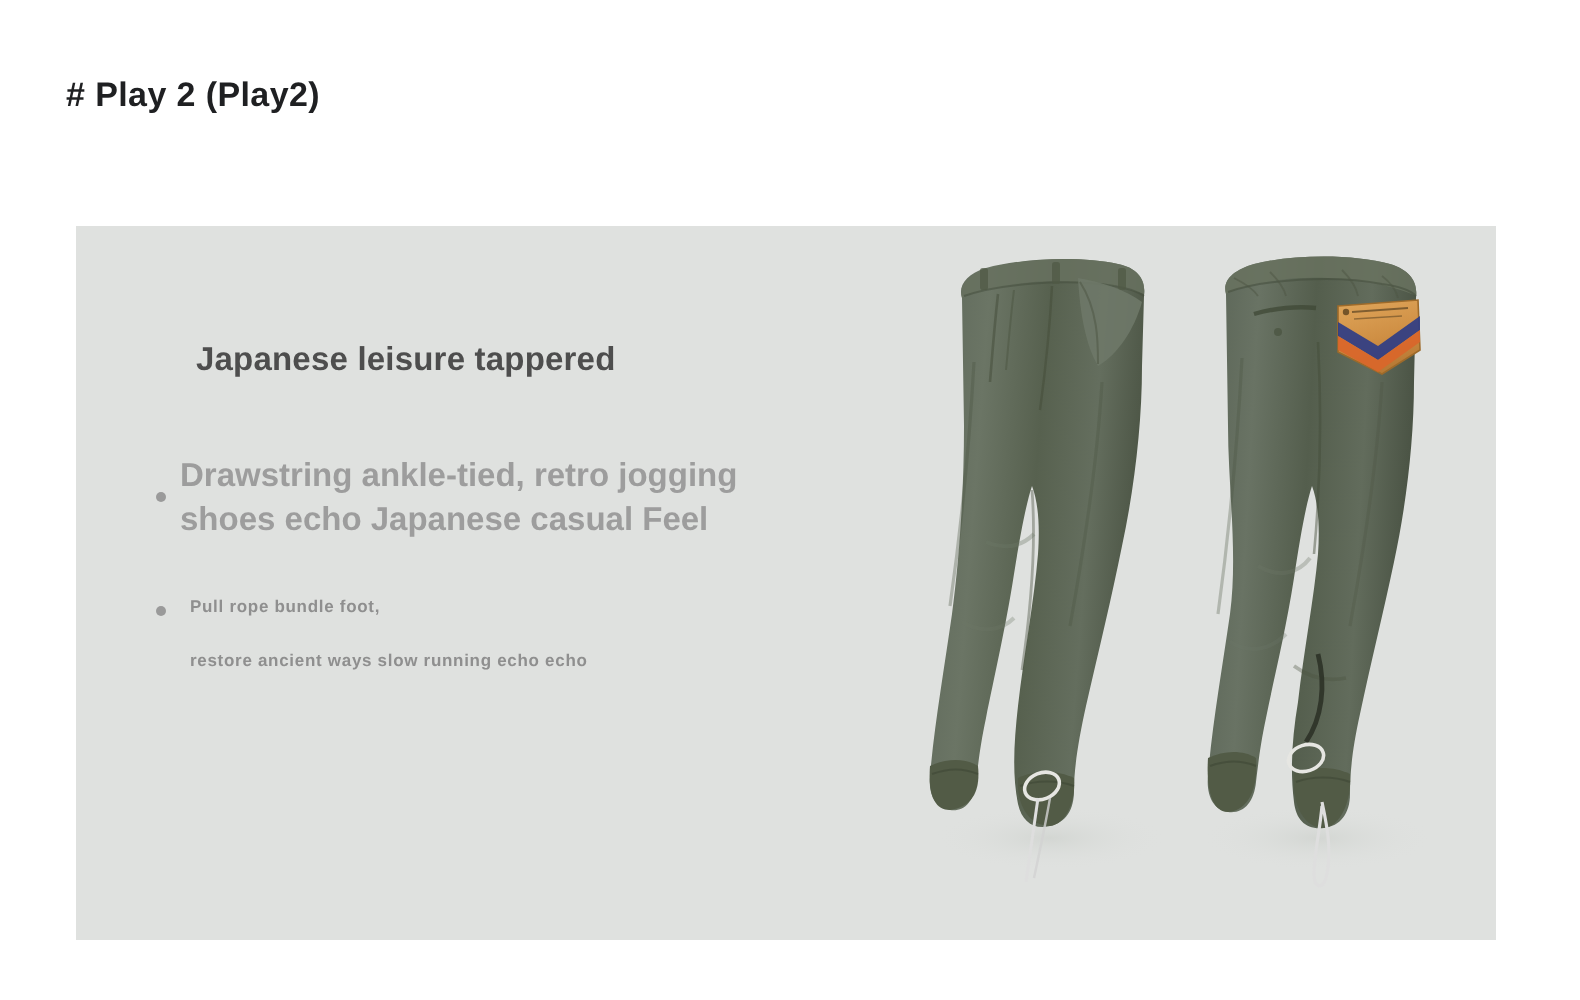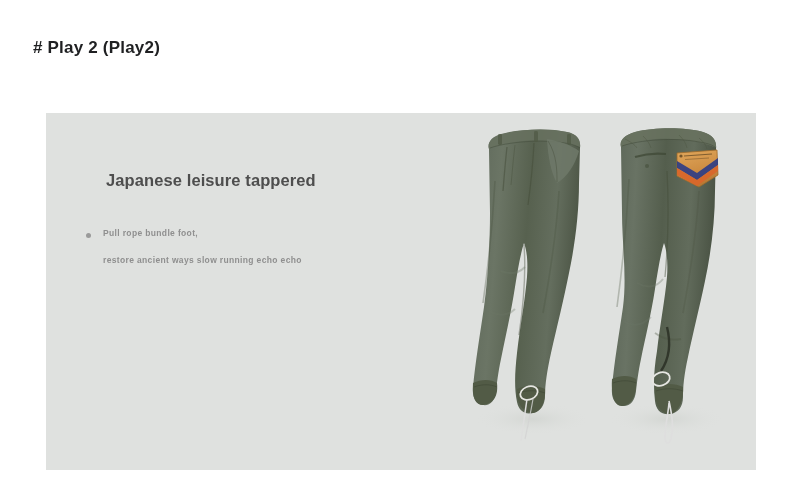--- a/index.html
+++ b/index.html
@@ -25,21 +25,20 @@
     white-space: nowrap;
   }
   .content-panel {
     position: absolute;
     left: 38px;
     top: 113px;
     width: 710px;
     height: 357px;
     background: #dfe1df;
     overflow: hidden;
-    margin-left: 8px;
   }
   .copy-block {
     position: absolute;
     left: 40px;
     top: 58px;
     width: 350px;
   }
   .headline {
     font-size: 16.5px;
     font-weight: bold;
@@ -115,20 +114,24 @@
 <body>
 
 <div class="page-title"># Play 2 (Play2)</div>
 
 <div class="content-panel">
 
   <div class="copy-block">
 
     <div class="headline">Japanese leisure tappered</div>
 
+    <div class="subhead-row">
+      <span class="subhead-bullet"></span>
+      <div class="subhead">Drawstring ankle-tied, retro jogging shoes echo Japanese casual Feel</div>
+    </div>
 
     <ul class="fine-list">
       <li class="fine-row">
         <span class="fine-bullet"></span>
         <span class="fine-text">Pull rope bundle foot,</span>
       </li>
       <li class="fine-row">
         <span class="fine-bullet hidden"></span>
         <span class="fine-text">restore ancient ways slow running echo echo</span>
       </li>

